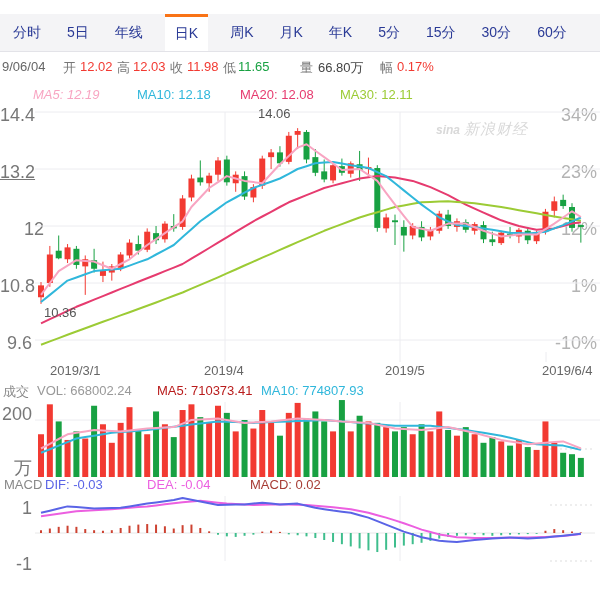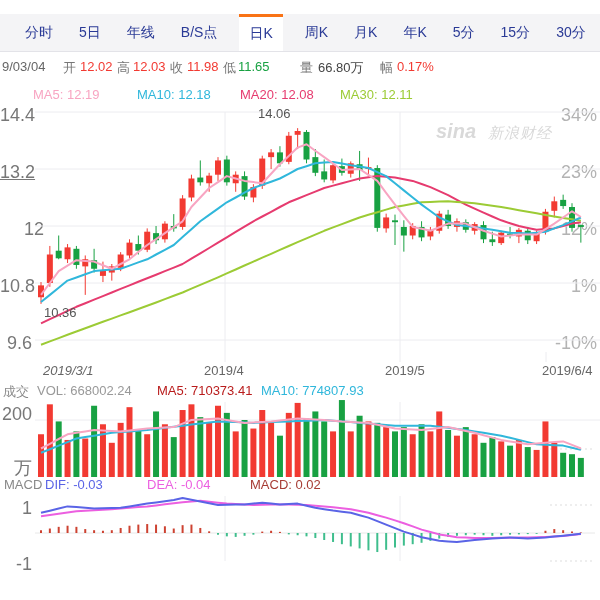--- a/index.html
+++ b/index.html
@@ -1,74 +1,73 @@
 <!DOCTYPE html>
 <html><head>
 <meta charset="utf-8">
 <style>
   html,body{margin:0;padding:0;}
   body{width:600px;height:600px;position:relative;background:#fff;overflow:hidden;
        font-family:"Liberation Sans","DejaVu Sans",sans-serif;}
   
   #tabbar{position:absolute;left:0;top:14px;width:600px;height:38px;background:#f4f4f6;
-          display:flex;align-items:flex-end;border-bottom:1px solid #e3e3e8;box-sizing:border-box;padding-left:12px;}
+          display:flex;align-items:flex-end;border-bottom:1px solid #e3e3e8;box-sizing:border-box;}
   .tab{font-size:14px;color:#2a3a96;margin:0 9px;white-space:nowrap;height:37px;
        display:flex;align-items:center;padding:0 4px;cursor:pointer;}
   .tab.active{background:#fff;border-top:3px solid #f97316;padding:0 10px;box-sizing:border-box;}
   
   .hrow{position:absolute;left:0;width:600px;height:20px;font-size:13px;white-space:nowrap;}
   .hrow span{position:absolute;top:0;}
   
   #labels,#annos{position:absolute;left:0;top:0;width:600px;height:600px;z-index:0;}
   #chart-svg{position:absolute;left:0;top:0;z-index:1;}
   #annos{z-index:2;pointer-events:none;}
   .axlbl{position:absolute;font-size:18px;color:#777;}
   .axr{color:#b3b3b3;width:60px;text-align:right;}
   .datelbl{position:absolute;top:363px;font-size:13px;color:#666;}
   .anno{position:absolute;font-size:13px;color:#555;}
   #watermark{position:absolute;left:436px;top:120px;font-size:15px;color:#d9d9d9;
              font-style:italic;letter-spacing:1px;}
-  #watermark b{font-weight:bold;font-size:20px;margin-right:12px;letter-spacing:0;}
+  #watermark b{font-weight:bold;font-size:12px;margin-right:4px;letter-spacing:0;}
 </style>
 </head>
 <body>
 
 <div id="tabbar">
     <div class="tab">分时</div>
     <div class="tab">5日</div>
     <div class="tab">年线</div>
-    <div class="tab">B/S点</div>
     <div class="tab active">日K</div>
     <div class="tab">周K</div>
     <div class="tab">月K</div>
     <div class="tab">年K</div>
     <div class="tab">5分</div>
     <div class="tab">15分</div>
     <div class="tab">30分</div>
     <div class="tab">60分</div>
   </div>
 
 <div class="hrow" id="quote-row" style="top:59px;">
-    <span style="left: 2px; color: rgb(102, 102, 102);">9/03/04</span>
+    <span style="left: 2px; color: rgb(102, 102, 102);">9/06/04</span>
     <span style="left: 63px; color: rgb(119, 119, 119);">开</span>
     <span style="left: 80px; color: rgb(242, 58, 50);">12.02</span>
     <span style="left: 117px; color: rgb(119, 119, 119);">高</span>
     <span style="left: 133px; color: rgb(242, 58, 50);">12.03</span>
     <span style="left: 170px; color: rgb(119, 119, 119);">收</span>
     <span style="left: 187px; color: rgb(242, 58, 50);">11.98</span>
     <span style="left: 223px; color: rgb(119, 119, 119);">低</span>
     <span style="left: 238px; color: rgb(24, 161, 66);">11.65</span>
     <span style="left: 300px; color: rgb(119, 119, 119);">量</span>
     <span style="left: 318px; color: rgb(68, 68, 68);">66.80万</span>
     <span style="left: 380px; color: rgb(119, 119, 119);">幅</span>
     <span style="left: 397px; color: rgb(242, 58, 50);">0.17%</span>
   </div>
 
 <div class="hrow" id="ma-row" style="top:87px;">
-    <span style="left: 33px; color: rgb(248, 165, 194);">MA5: 12.19</span>
+    <span style="left: 33px; color: rgb(248, 165, 194); font-style: italic;">MA5: 12.19</span>
     <span style="left: 137px; color: rgb(48, 183, 219);">MA10: 12.18</span>
     <span style="left: 240px; color: rgb(230, 59, 111);">MA20: 12.08</span>
     <span style="left: 340px; color: rgb(156, 203, 53);">MA30: 12.11</span>
   </div>
 
 <div class="hrow" id="vol-row" style="top:383px;">
     <span style="left: 3px; color: rgb(136, 136, 136);">成交</span>
     <span style="left: 37px; color: rgb(153, 153, 153);">VOL: 668002.24</span>
     <span style="left: 157px; color: #b91c1c;">MA5: 710373.41</span>
     <span style="left: 261px; color: rgb(48, 183, 219);">MA10: 774807.93</span>
@@ -90,21 +89,21 @@
     <div class="axlbl " style="left: 0px; top: 333px; width: 32px; text-align: right;">9.6</div>
     <div class="axlbl axr" style="left: 537px; top: 105px; width: 60px; text-align: right;">34%</div>
     <div class="axlbl axr" style="left: 537px; top: 162px; width: 60px; text-align: right;">23%</div>
     <div class="axlbl axr" style="left: 537px; top: 219px; width: 60px; text-align: right;">12%</div>
     <div class="axlbl axr" style="left: 537px; top: 276px; width: 60px; text-align: right;">1%</div>
     <div class="axlbl axr" style="left: 537px; top: 333px; width: 60px; text-align: right;">-10%</div>
     <div class="axlbl " style="left: 0px; top: 404px; width: 32px; text-align: right;">200</div>
     <div class="axlbl " style="left: 0px; top: 456px; width: 32px; text-align: right;">万</div>
     <div class="axlbl " style="left: 0px; top: 498px; width: 32px; text-align: right;">1</div>
     <div class="axlbl " style="left: 0px; top: 554px; width: 32px; text-align: right;">-1</div>
-    <div class="datelbl" style="left: 43px; font-style: italic;">2019/3/1</div>
+    <div class="datelbl" style="left: 50px;">2019/3/1</div>
     <div class="datelbl" style="left: 204px;">2019/4</div>
     <div class="datelbl" style="left: 385px;">2019/5</div>
     <div class="datelbl" style="left: 542px;">2019/6/4</div>
   </div>
 
 <svg id="chart-svg" width="600" height="600">
     <line x1="35" y1="112" x2="600" y2="112" stroke="#ececf0" stroke-width="1"></line>
     <line x1="35" y1="169" x2="600" y2="169" stroke="#ececf0" stroke-width="1"></line>
     <line x1="35" y1="226" x2="600" y2="226" stroke="#ececf0" stroke-width="1"></line>
     <line x1="35" y1="283" x2="600" y2="283" stroke="#ececf0" stroke-width="1"></line>

